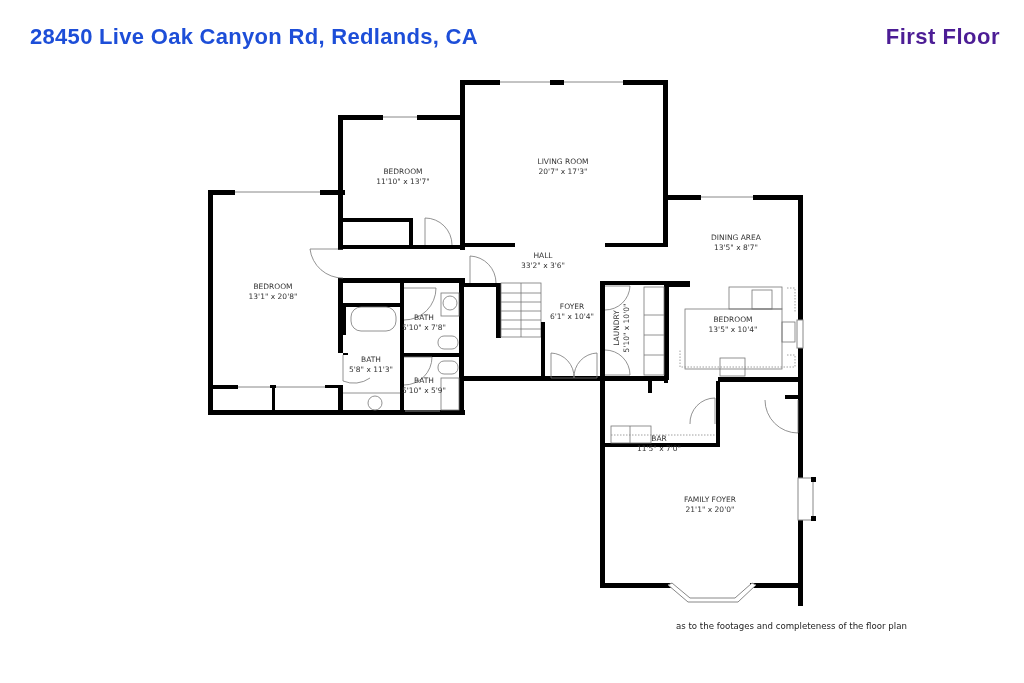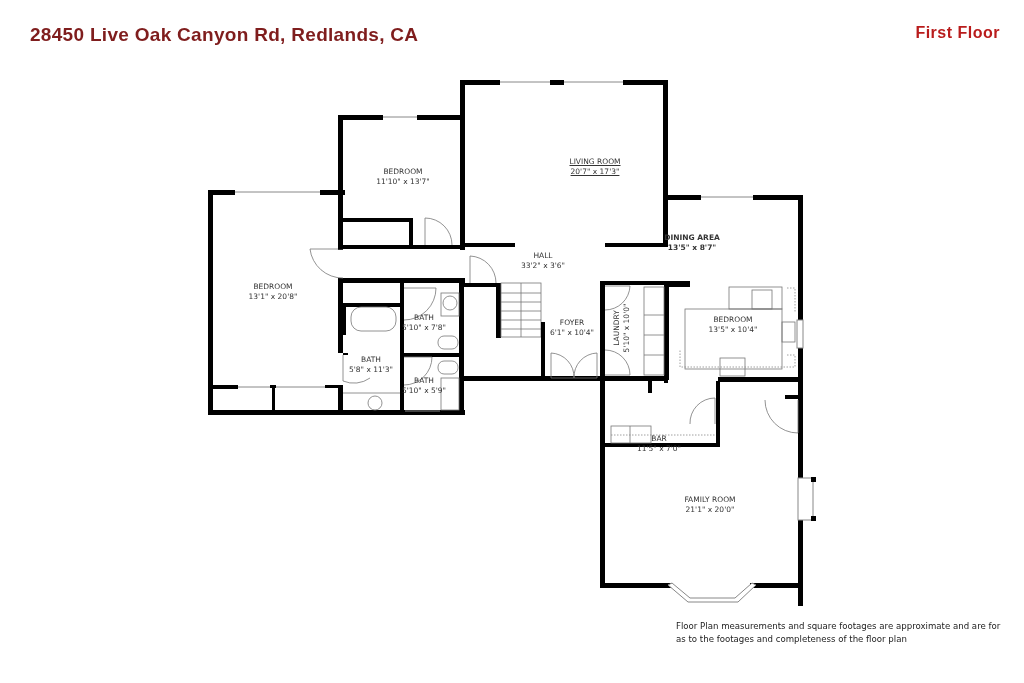--- a/index.html
+++ b/index.html
@@ -1,18 +1,18 @@
 <!DOCTYPE html>
 <html><head>
 <meta charset="utf-8">
 <style>
   html, body { margin: 0; padding: 0; background: #ffffff; }
   body { width: 1024px; height: 683px; position: relative; overflow: hidden; font-family: "Liberation Sans", sans-serif; }
-  .address { position: absolute; left: 30px; top: 24px; font-size: 19px; font-weight: bold; color: #7f1d1d; letter-spacing: 0.3px; }
-  .floor-title { position: absolute; right: 24px; top: 24px; font-size: 16px; font-weight: bold; color: #b91c1c; letter-spacing: 0.5px; }
+  .address { position: absolute; left: 30px; top: 24px; font-size: 22px; font-weight: bold; color: #1d4ed8; letter-spacing: 0.3px; }
+  .floor-title { position: absolute; right: 24px; top: 24px; font-size: 22px; font-weight: bold; color: #4c1d95; letter-spacing: 0.5px; }
   .plan { position: absolute; left: 0; top: 0; width: 1024px; height: 683px; }
   .room-label { position: absolute; transform: translate(-50%, -50%); text-align: center; font-family: "DejaVu Sans", sans-serif; color: #333; font-size: 7.5px; line-height: 10px; white-space: nowrap; }
   .room-label .nm { display: block; }
   .room-label .dim { display: block; }
   .room-label.vertical { transform: translate(-50%, -50%) rotate(-90deg); }
   .disclaimer { position: absolute; left: 676px; top: 620px; width: 340px; font-family: "DejaVu Sans", sans-serif; font-size: 8.6px; line-height: 12.5px; color: #222; }
   .wall { fill: #000; }
   .thin { stroke: #777; stroke-width: 0.8; fill: none; }
   .win { stroke: #888; stroke-width: 1; fill: #fff; }
   .door { stroke: #777; stroke-width: 0.8; fill: none; }
@@ -165,37 +165,37 @@
 </svg>
 
 <div class="room-label" style="left:273px;top:292px;">
   <span class="nm">BEDROOM</span>
   <span class="dim">13'1" x 20'8"</span>
 </div>
 <div class="room-label" style="left:403px;top:177px;">
   <span class="nm">BEDROOM</span>
   <span class="dim">11'10" x 13'7"</span>
 </div>
-<div class="room-label" style="left:595px;top:167px;text-decoration:underline;">
+<div class="room-label" style="left:563px;top:167px;">
   <span class="nm">LIVING ROOM</span>
   <span class="dim">20'7" x 17'3"</span>
 </div>
-<div class="room-label" style="left:692px;top:243px;font-weight:bold;">
+<div class="room-label" style="left:736px;top:243px;">
   <span class="nm">DINING AREA</span>
   <span class="dim">13'5" x 8'7"</span>
 </div>
 <div class="room-label" style="left:733px;top:325px;">
   <span class="nm">BEDROOM</span>
   <span class="dim">13'5" x 10'4"</span>
 </div>
 <div class="room-label" style="left:506px;top:261px;margin-left:37px;">
   <span class="nm">HALL</span>
   <span class="dim">33'2" x 3'6"</span>
 </div>
-<div class="room-label" style="left:572px;top:312px;margin-top:16px;">
+<div class="room-label" style="left:572px;top:312px;">
   <span class="nm">FOYER</span>
   <span class="dim">6'1" x 10'4"</span>
 </div>
 <div class="room-label vertical" style="left:622px;top:328px;">
   <span class="nm">LAUNDRY</span>
   <span class="dim">5'10" x 10'0"</span>
 </div>
 <div class="room-label" style="left:424px;top:323px;">
   <span class="nm">BATH</span>
   <span class="dim">5'10" x 7'8"</span>
@@ -206,20 +206,19 @@
 </div>
 <div class="room-label" style="left:424px;top:386px;">
   <span class="nm">BATH</span>
   <span class="dim">5'10" x 5'9"</span>
 </div>
 <div class="room-label" style="left:659px;top:413px;margin-top:31px;">
   <span class="nm">BAR</span>
   <span class="dim">11'5" x 7'0"</span>
 </div>
 <div class="room-label" style="left:710px;top:505px;">
-  <span class="nm">FAMILY ROOM</span>
+  <span class="nm">FAMILY FOYER</span>
   <span class="dim">21'1" x 20'0"</span>
 </div>
 
 <div class="disclaimer">
-  <div>Floor Plan measurements and square footages are approximate and are for</div>
   <div>as to the footages and completeness of the floor plan</div>
 </div>
 
 </body></html>

